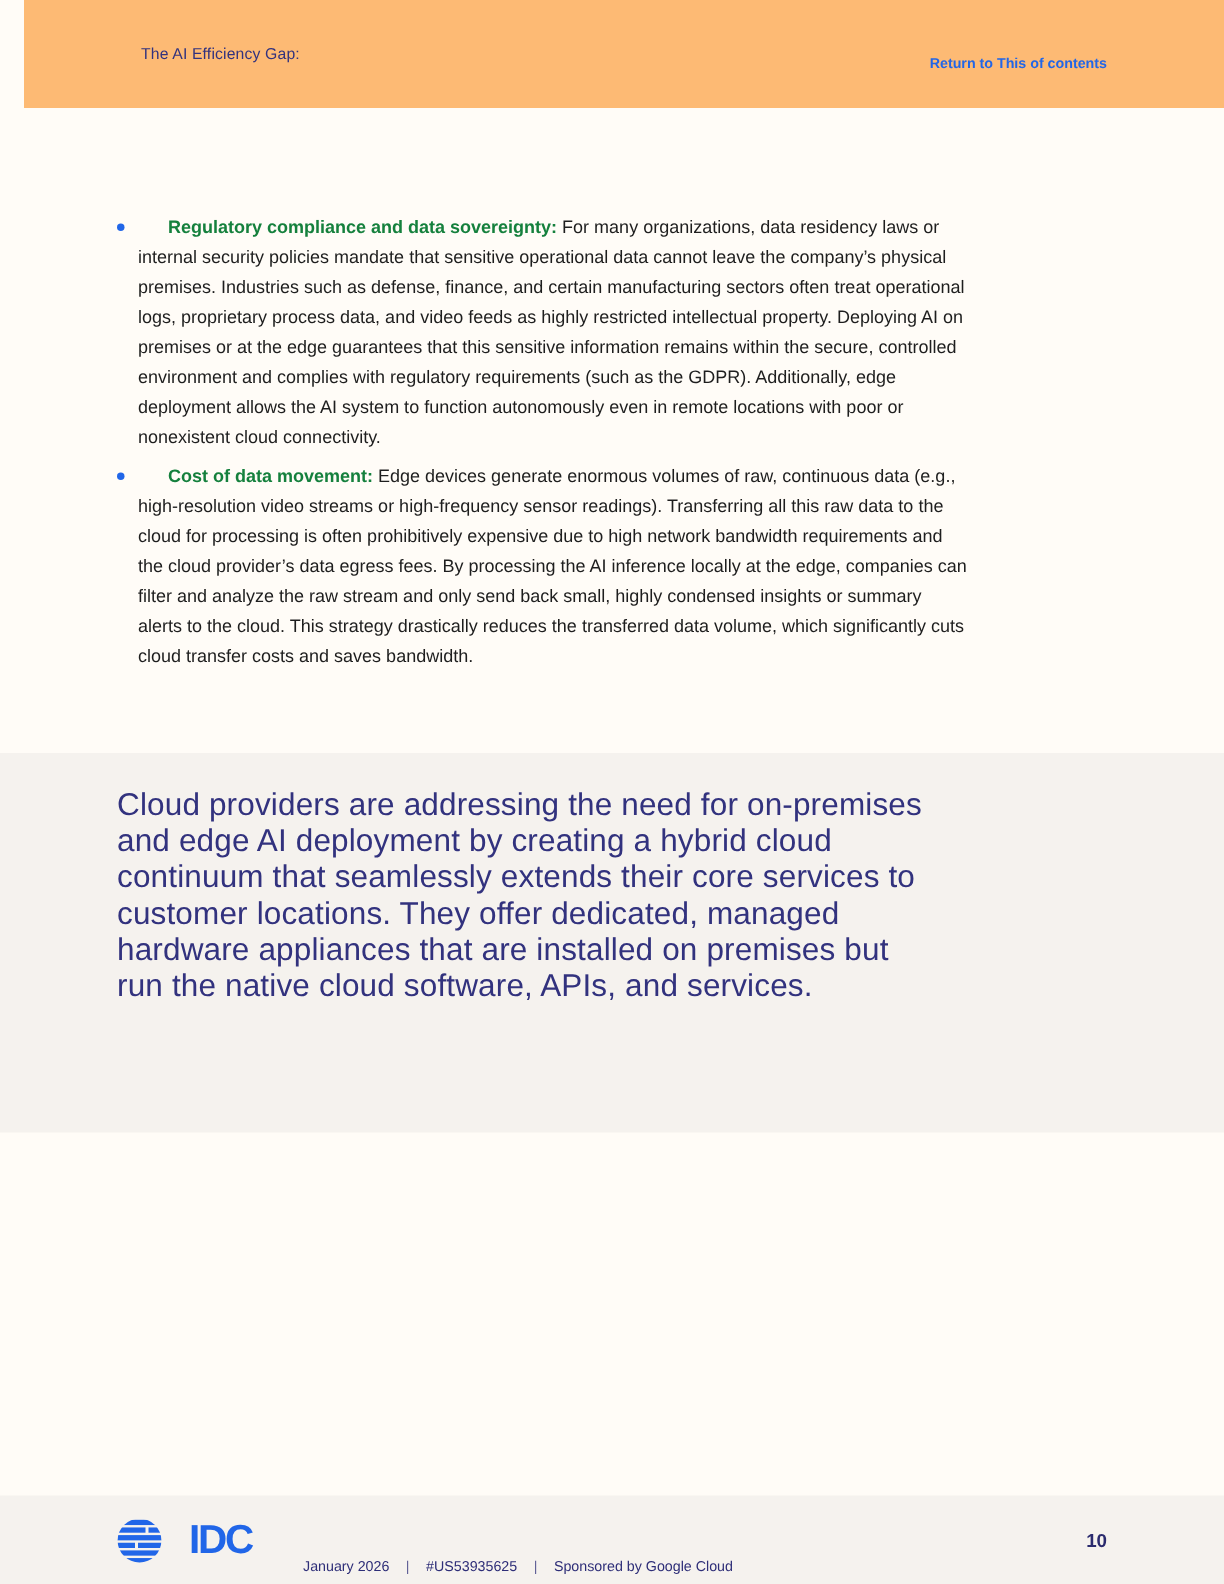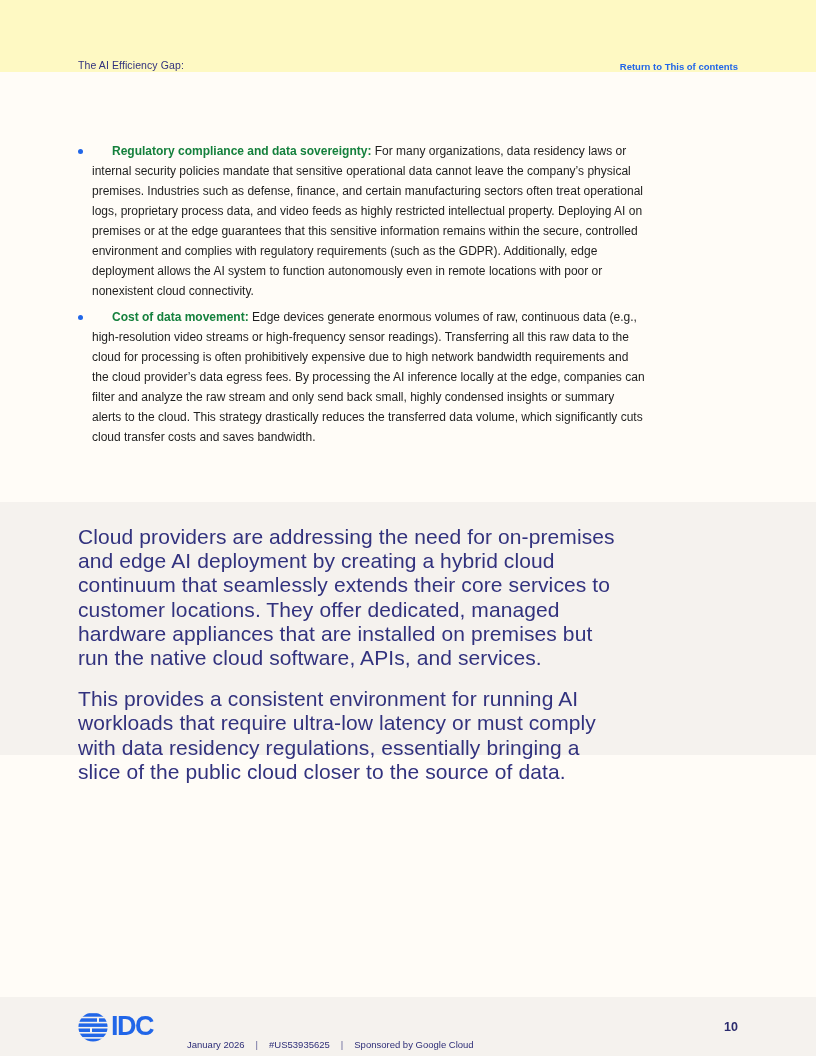--- a/index.html
+++ b/index.html
@@ -8,25 +8,25 @@
     width: 816px;
     height: 1056px;
     background: #fffcf7;
     font-family: "Liberation Sans", sans-serif;
     overflow: hidden;
   }
 
   
   .header-band {
     position: absolute;
-    top: 0; left: 0; right: 0;
+    top: 0; left: 16px; right: 0;
     height: 72px;
-    background: #fef9c3;
+    background: #fdba74;
     display: flex;
-    align-items: flex-end;
+    align-items: center;
     justify-content: space-between;
     padding: 0 78px;
     box-sizing: border-box;
   }
   .header-title {
     font-size: 10.5px;
     line-height: 14px;
     color: #32327e;
     font-weight: 500;
     letter-spacing: 0.1px;
@@ -94,21 +94,21 @@
     height: 59px;
     background: #f5f2ee;
     display: flex;
     align-items: center;
     padding: 0 78px;
     box-sizing: border-box;
   }
   .logo {
     display: flex;
     align-items: center;
-    gap: 3px;
+    gap: 18px;
   }
   .logo-text {
     font-size: 27px;
     font-weight: 700;
     color: #2166e8;
     letter-spacing: -1.5px;
     line-height: 1;
   }
   .footer-meta {
     margin-left: 34px;
@@ -148,21 +148,20 @@
       <span class="bullet-lead">Regulatory compliance and data sovereignty:</span><span> For many organizations, data residency laws or internal security policies mandate that sensitive operational data cannot leave the company’s physical premises. Industries such as defense, finance, and certain manufacturing sectors often treat operational logs, proprietary process data, and video feeds as highly restricted intellectual property. Deploying AI on premises or at the edge guarantees that this sensitive information remains within the secure, controlled environment and complies with regulatory requirements (such as the GDPR). Additionally, edge deployment allows the AI system to function autonomously even in remote locations with poor or nonexistent cloud connectivity.</span>
     </li>
     <li class="bullet-item">
       <span class="bullet-dot"></span>
       <span class="bullet-lead">Cost of data movement:</span><span> Edge devices generate enormous volumes of raw, continuous data (e.g., high-resolution video streams or high-frequency sensor readings). Transferring all this raw data to the cloud for processing is often prohibitively expensive due to high network bandwidth requirements and the cloud provider’s data egress fees. By processing the AI inference locally at the edge, companies can filter and analyze the raw stream and only send back small, highly condensed insights or summary alerts to the cloud. This strategy drastically reduces the transferred data volume, which significantly cuts cloud transfer costs and saves bandwidth.</span>
     </li>
   </ul>
 
   <div class="callout-band">
     <p>Cloud providers are addressing the need for on-premises and edge AI deployment by creating a hybrid cloud continuum that seamlessly extends their core services to customer locations. They offer dedicated, managed hardware appliances that are installed on premises but run the native cloud software, APIs, and services.</p>
-    <p>This provides a consistent environment for running AI workloads that require ultra-low latency or must comply with data residency regulations, essentially bringing a slice of the public cloud closer to the source of data.</p>
   </div>
 
   <div class="footer-band">
     <div class="logo">
       <span style="display:inline-flex;">
         <svg width="30" height="30" viewBox="0 0 30 30" aria-hidden="true">
           <defs>
             <clipPath id="globeClip">
                 <circle cx="15" cy="15" r="14.6"></circle>
               </clipPath>

